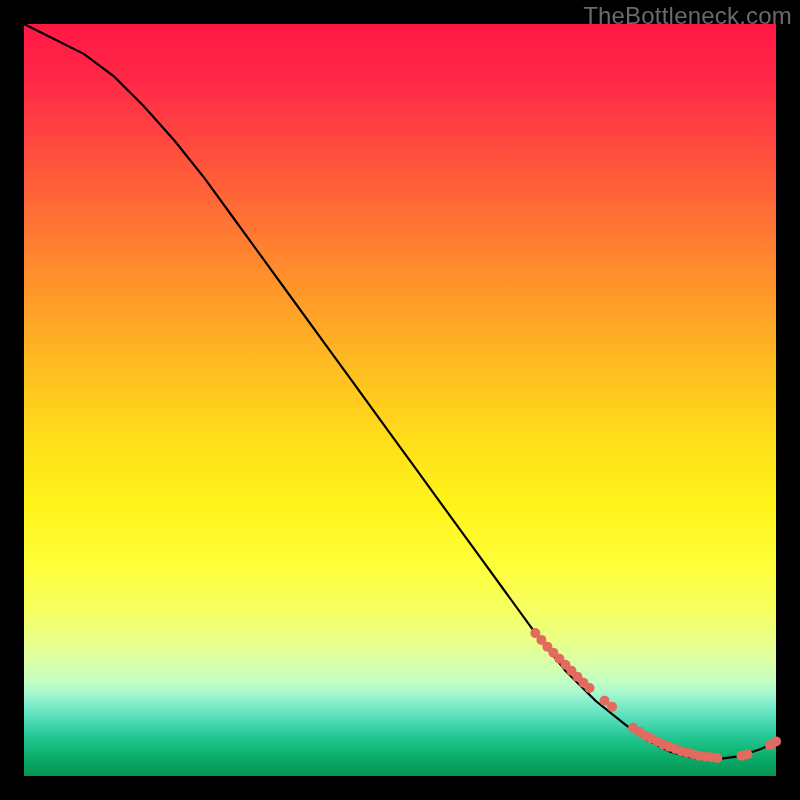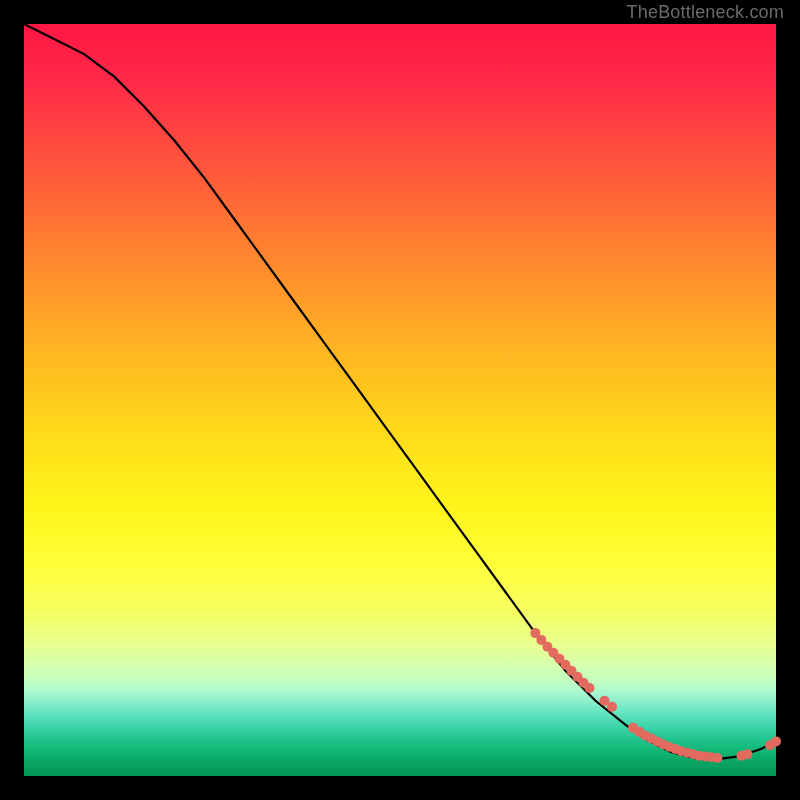--- a/index.html
+++ b/index.html
@@ -46,23 +46,23 @@
       #3cd3a8 93.5%,
       #22c58f 95%,
       #12b877 96.5%,
       #0aa764 98%,
       #069455 100%
     );
   }
   .watermark {
     position: absolute;
     top: 2px;
-    right: 16px;
+    right: 8px;
     color: #6a6a6a;
-    font-size: 18px;
+    font-size: 24px;
     font-weight: 400;
     letter-spacing: 0.2px;
     user-select: none;
   }
   svg.curve {
     position: absolute;
     left: 0;
     top: 0;
     width: 100%;
     height: 100%;

